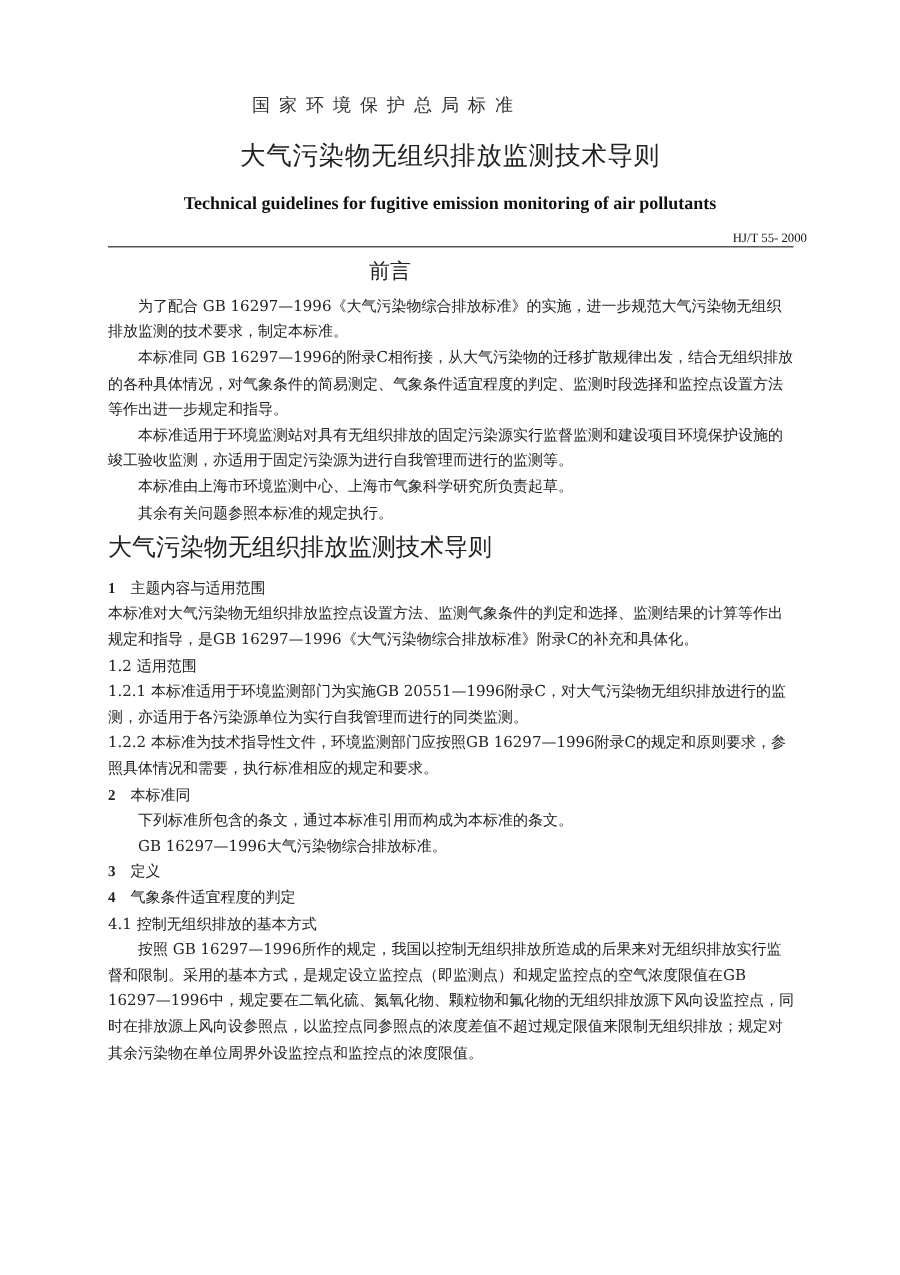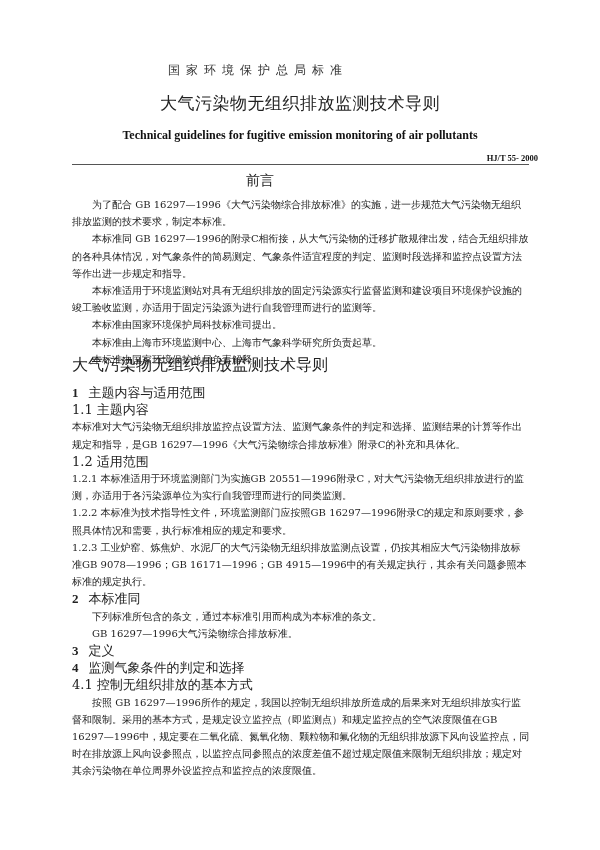--- a/index.html
+++ b/index.html
@@ -6,63 +6,60 @@
   body { width: 600px; height: 850px; position: relative; overflow: hidden;
          font-family: "DejaVu Serif", "Liberation Serif", serif; color: #1a1a1a; }
   .page { position: absolute; left: 0; top: 0; width: 600px; height: 850px; }
   .agency { position: absolute; top: 62px; left: 0; width: 516px; text-align: center;
             font-size: 12px; letter-spacing: 6px; color: #333; }
   .title-cn { position: absolute; top: 92px; left: 0; width: 600px; text-align: center;
               font-size: 17px; color: #222; letter-spacing: 0.5px; }
   .title-en { position: absolute; top: 128px; left: 0; width: 600px; text-align: center;
               font-family: "Liberation Serif", serif; font-weight: bold; font-size: 12px; color: #111; }
   .code { position: absolute; top: 153px; right: 62px; font-family: "Liberation Serif", serif;
-          font-weight: bold; font-size: 8.5px; color: #111; }
+          font-weight: normal; font-size: 8.5px; color: #111; }
   .rule { position: absolute; top: 164px; left: 72px; width: 457px; height: 1px; background: #555; }
   .foreword { position: absolute; top: 172px; left: 0; width: 520px; text-align: center;
               font-size: 14px; color: #222; }
   .body { position: absolute; left: 72px; width: 458px; font-size: 10px; line-height: 17.2px; color: #222; }
   .p { margin: 0; }
   .indent { text-indent: 20px; }
   .h1 { position: absolute; top: 355px; left: 72px; font-size: 16px; color: #222; }
-  .sec { font-size: 13px; }
+  .sec { font-size: 10px; }
   .sec b { font-family: "Liberation Serif", serif; font-weight: bold; margin-right: 10px; }
 </style>
 </head>
 <body>
 
 <div class="page">
   <div class="agency">国家环境保护总局标准</div>
   <div class="title-cn">大气污染物无组织排放监测技术导则</div>
   <div class="title-en">Technical guidelines for fugitive emission monitoring of air pollutants</div>
   <div class="code">HJ/T 55- 2000</div>
   <div class="rule"></div>
 
   <div class="foreword">前言</div>
 
   <div class="body" style="top:196px;">
     <p class="p indent">为了配合 GB 16297—1996《大气污染物综合排放标准》的实施，进一步规范大气污染物无组织排放监测的技术要求，制定本标准。</p>
     <p class="p indent">本标准同 GB 16297—1996的附录C相衔接，从大气污染物的迁移扩散规律出发，结合无组织排放的各种具体情况，对气象条件的简易测定、气象条件适宜程度的判定、监测时段选择和监控点设置方法等作出进一步规定和指导。</p>
     <p class="p indent">本标准适用于环境监测站对具有无组织排放的固定污染源实行监督监测和建设项目环境保护设施的竣工验收监测，亦适用于固定污染源为进行自我管理而进行的监测等。</p>
-    <p class="p indent">本标准由国家环境保护局科技标准司提出。</p>
     <p class="p indent">本标准由上海市环境监测中心、上海市气象科学研究所负责起草。</p>
-    <p class="p indent">本标准由国家环境保护总局负责解释。</p>
+    <p class="p indent">其余有关问题参照本标准的规定执行。</p>
   </div>
 
   <div class="h1">大气污染物无组织排放监测技术导则</div>
 
   <div class="body" style="top:384px;">
     <div class="p sec"><b>1</b><span>主题内容与适用范围</span></div>
-    <div class="p sec"><span>1.1</span> <span>主题内容</span></div>
     <p class="p">本标准对大气污染物无组织排放监控点设置方法、监测气象条件的判定和选择、监测结果的计算等作出规定和指导，是GB 16297—1996《大气污染物综合排放标准》附录C的补充和具体化。</p>
     <div class="p sec"><span>1.2</span> <span>适用范围</span></div>
     <p class="p">1.2.1  本标准适用于环境监测部门为实施GB 20551—1996附录C，对大气污染物无组织排放进行的监测，亦适用于各污染源单位为实行自我管理而进行的同类监测。</p>
     <p class="p">1.2.2  本标准为技术指导性文件，环境监测部门应按照GB 16297—1996附录C的规定和原则要求，参照具体情况和需要，执行标准相应的规定和要求。</p>
-    <p class="p">1.2.3  工业炉窑、炼焦炉、水泥厂的大气污染物无组织排放监测点设置，仍按其相应大气污染物排放标准GB 9078—1996；GB 16171—1996；GB 4915—1996中的有关规定执行，其余有关问题参照本标准的规定执行。</p>
     <div class="p sec"><b>2</b><span>本标准同</span></div>
     <p class="p indent">下列标准所包含的条文，通过本标准引用而构成为本标准的条文。</p>
     <p class="p indent">GB 16297—1996大气污染物综合排放标准。</p>
     <div class="p sec"><b>3</b><span>定义</span></div>
-    <div class="p sec"><b>4</b><span>监测气象条件的判定和选择</span></div>
+    <div class="p sec"><b>4</b><span>气象条件适宜程度的判定</span></div>
     <div class="p sec"><span>4.1</span> <span>控制无组织排放的基本方式</span></div>
     <p class="p indent">按照 GB 16297—1996所作的规定，我国以控制无组织排放所造成的后果来对无组织排放实行监督和限制。采用的基本方式，是规定设立监控点（即监测点）和规定监控点的空气浓度限值在GB 16297—1996中，规定要在二氧化硫、氮氧化物、颗粒物和氟化物的无组织排放源下风向设监控点，同时在排放源上风向设参照点，以监控点同参照点的浓度差值不超过规定限值来限制无组织排放；规定对其余污染物在单位周界外设监控点和监控点的浓度限值。</p>
   </div>
 </div>
 
 </body></html>

